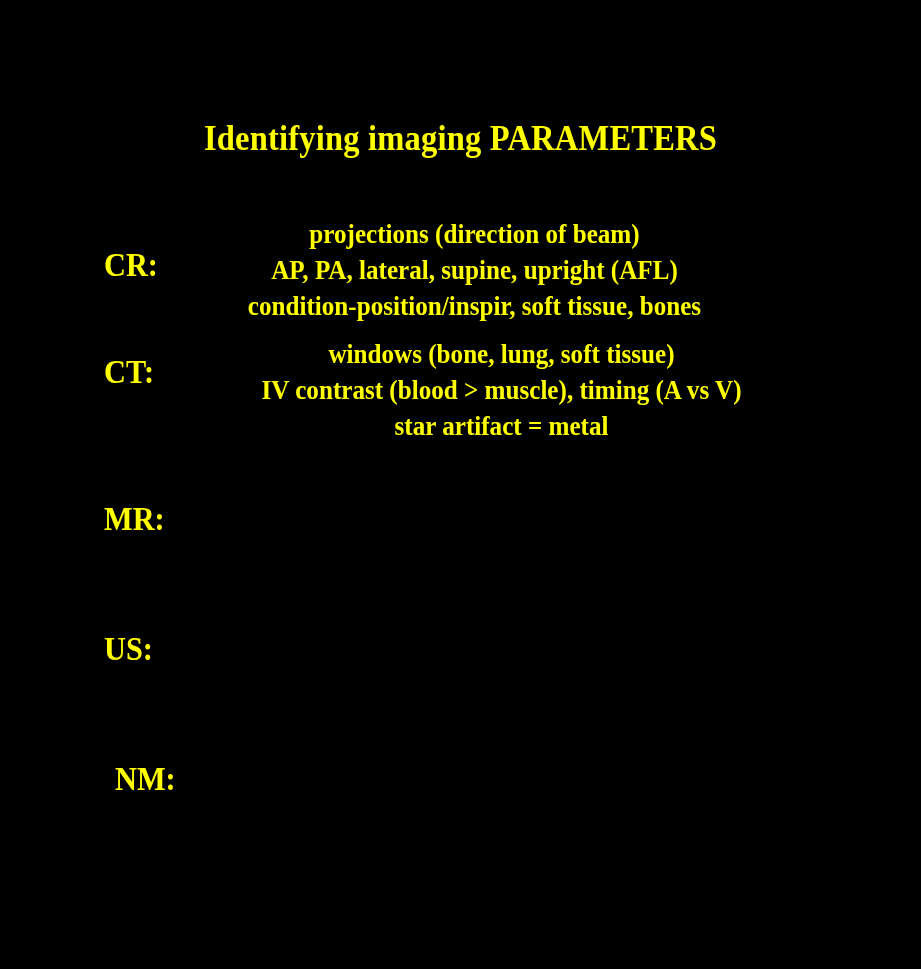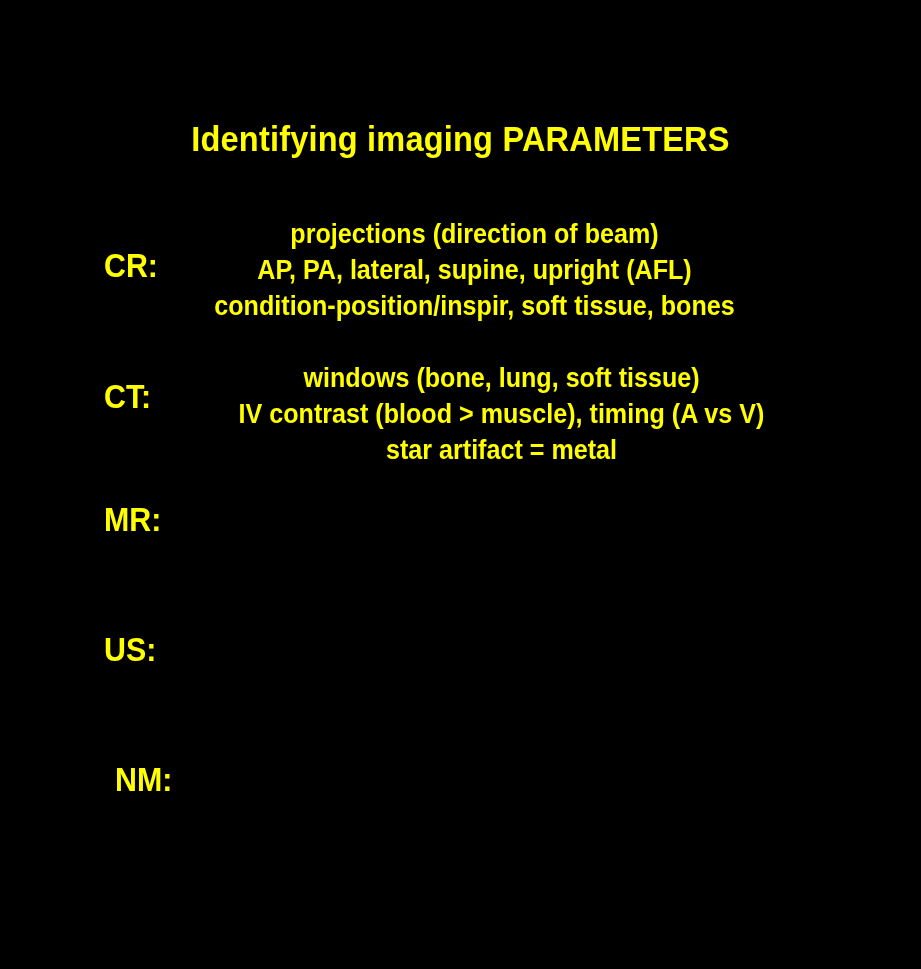--- a/index.html
+++ b/index.html
@@ -12,20 +12,21 @@
     height: 969px;
     overflow: hidden;
     font-family: "Liberation Sans", sans-serif;
     color: #FFFF00;
     position: relative;
   }
   .slide {
     position: absolute;
     inset: 0;
     background: #000000;
+    font-family: Liberation Serif, serif;
   }
   .slide-title {
     position: absolute;
     top: 119px;
     left: 0;
     width: 921px;
     text-align: center;
     font-size: 35px;
     font-weight: bold;
     letter-spacing: 0.2px;
@@ -64,21 +65,21 @@
   }
   .section-body .line {
     white-space: nowrap;
     display: block;
   }
   
   #section-cr            { top: 216px; height: 115px; }
   #section-cr .section-label { top: 33px; }
   #section-cr .section-body  { left: 139px; width: 671px; top: 0; }
 
-  #section-ct            { top: 360px; height: 115px; }
+  #section-ct            { top: 336px; height: 115px; }
   #section-ct .section-label { top: 20px; }
   #section-ct .section-body  { left: 166px; width: 671px; top: 0; }
 
   #section-mr            { top: 503px; height: 46px; }
   #section-mr .section-body  { left: 166px; width: 671px; top: 0; }
 
   #section-us            { top: 633px; height: 46px; }
   #section-us .section-body  { left: 166px; width: 671px; top: 0; }
 
   #section-nm            { top: 763px; height: 46px; margin-left: 11px; }

